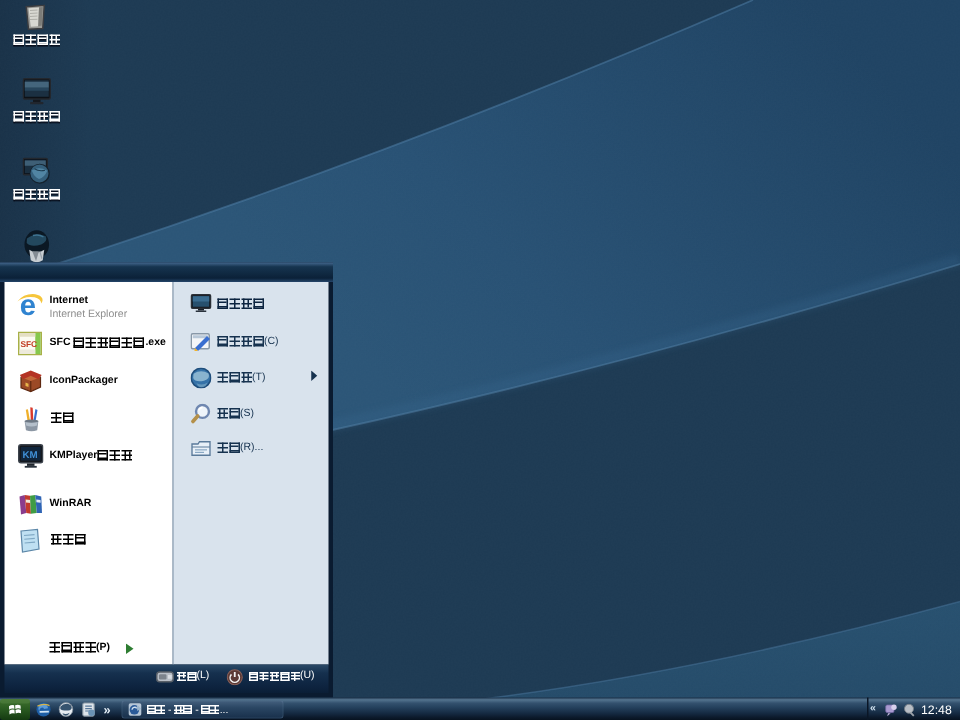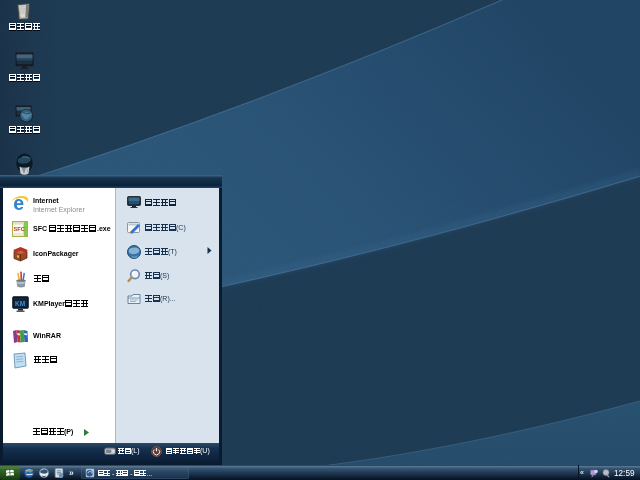--- a/index.html
+++ b/index.html
@@ -400,15 +400,15 @@
  <svg class="abs" style="left:590px;top:4px" width="8" height="9" viewBox="0 0 8 9">
   <rect x="0.5" y="1" width="5.5" height="5" rx="1" fill="#a89ad0" stroke="#7a6ca8" stroke-width="0.5"></rect>
   <path d="M2,6.5 L1.5,8.5 L3.8,6.5" fill="#bfb4dc"></path>
   <circle cx="6" cy="2.5" r="1.8" fill="#d8d0ec"></circle>
  </svg>
  <svg class="abs" style="left:602px;top:4px" width="8" height="9" viewBox="0 0 8 9">
   <circle cx="4" cy="3.5" r="3" fill="#b8bec6"></circle>
   <circle cx="4" cy="3.5" r="3" fill="none" stroke="#788088" stroke-width="0.6"></circle>
   <path d="M5,6 L7.2,8.2" stroke="#9aa0a8" stroke-width="1.2"></path>
  </svg>
- <div class="abs" style="left:614px;top:3.5px;color:#fff;font-size:8.2px">12:59</div>
+ <div class="abs" style="left:614px;top:3.5px;color:#fff;font-size:8.2px">12:48</div>
 </div>
 </div>
 
 </body></html>

